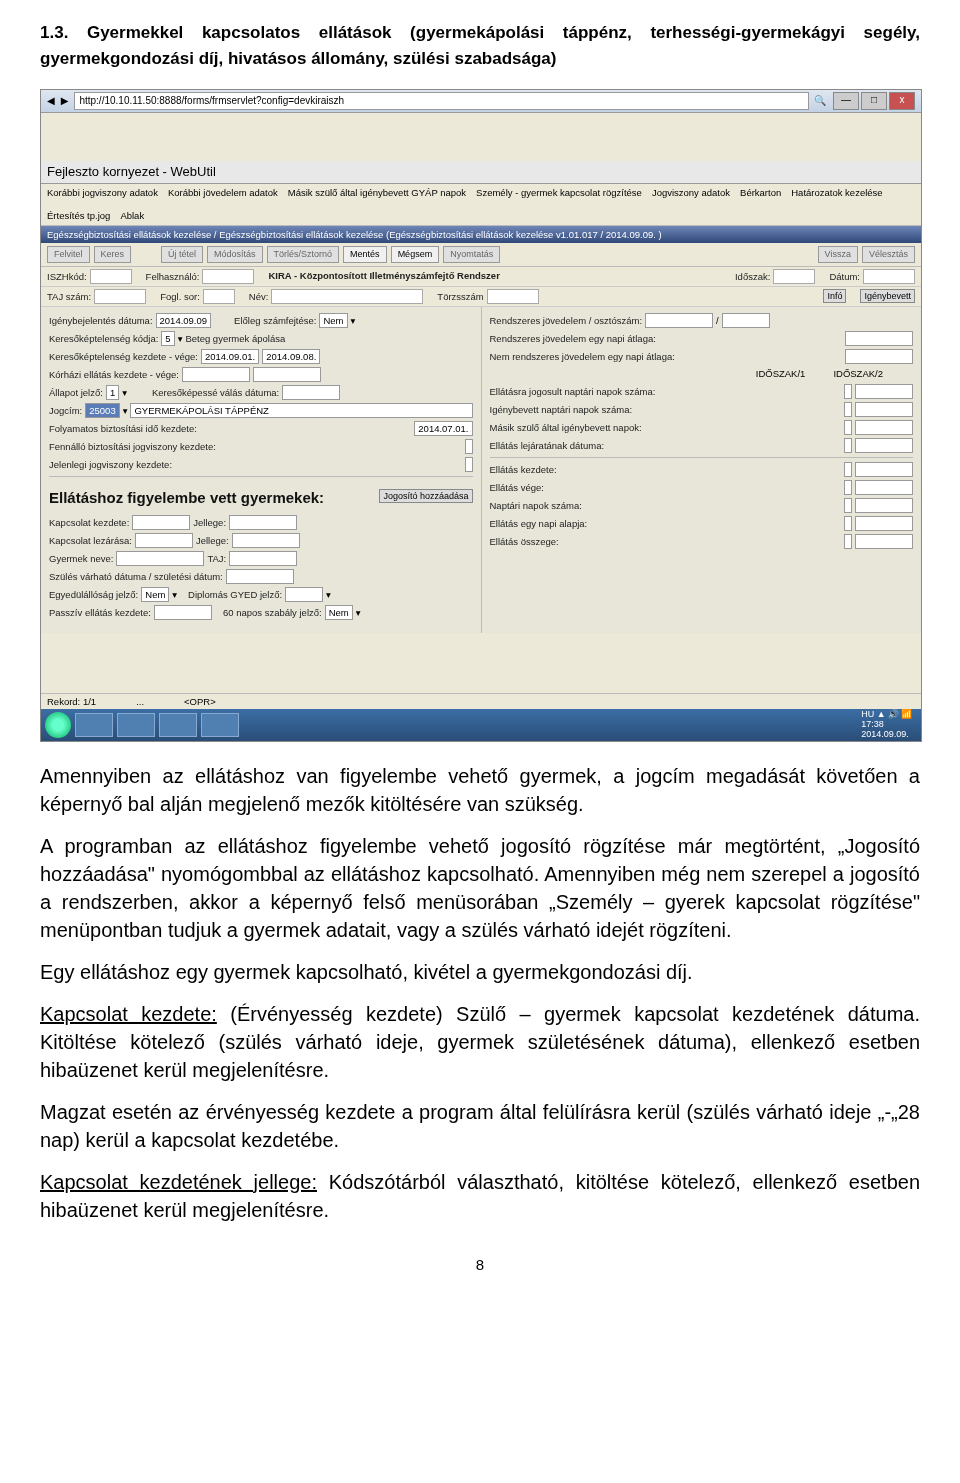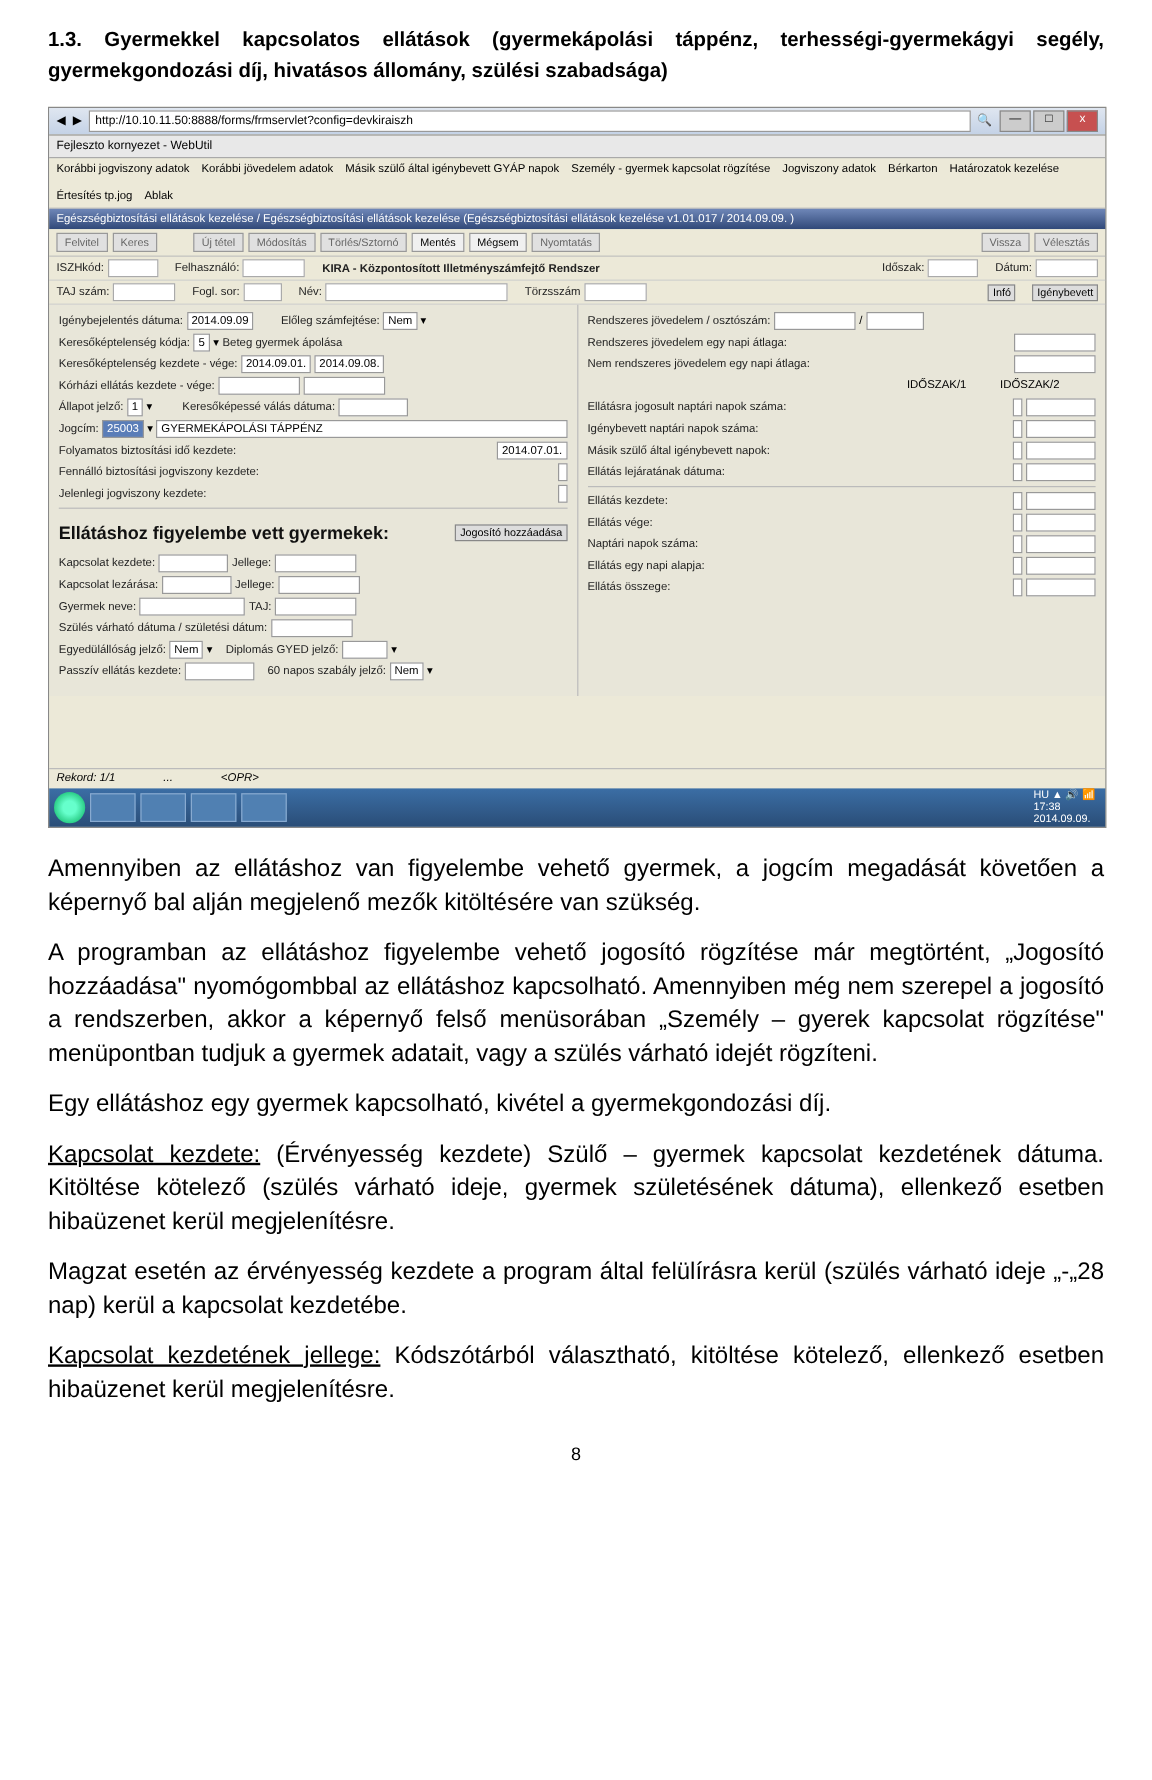--- a/index.html
+++ b/index.html
@@ -33,21 +33,21 @@
     display: flex;
     align-items: center;
     gap: 6px;
     font-size: 10px;
     position: relative;
   }
   .win-btns { margin-left: auto; display: flex; gap: 2px; }
   .win-btn { width: 24px; height: 16px; background: #ccc; border: 1px solid #888; display: inline-block; text-align: center; font-size: 10px; line-height: 14px; }
   .win-close { background: #c75050; color: #fff; }
   .addr-bar { background: #fff; border: 1px solid #999; flex: 1; padding: 1px 4px; font-size: 10px; }
-  .tab-strip { background: #e8e8e8; border-bottom: 1px solid #999; padding: 2px 6px; font-size: 10px; display:flex; align-items:center; gap:6px;}
+  .tab-strip { background: #e8e8e8; border-bottom: 1px solid #999; padding: 2px 6px; font-size: 13px; display:flex; align-items:center; gap:6px;margin-top:48px;}
   .form-menubar {
     background: #ece9d8;
     border-bottom: 1px solid #bbb;
     padding: 2px 6px;
     font-size: 9.5px;
     display: flex;
     gap: 10px;
     flex-wrap: wrap;
   }
   .title-strip {
@@ -72,42 +72,42 @@
     color: #666;
   }
   .tb-btn.active { color: #000; background: #f0f0f0; }
   .info-row {
     background: #ece9d8;
     padding: 2px 6px;
     font-size: 9.5px;
     display: flex;
     gap: 14px;
     border-bottom: 1px solid #ccc;
-    align-items: flex-end;
+    align-items: flex-start;
   }
   .info-row .field { display:flex; gap:3px; align-items:center; }
   .info-row .inp { background:#fff; border:1px solid #aaa; height:13px; display:inline-block; }
   .form-body {
     display: flex;
     background: #e8e6d9;
     font-size: 9.5px;
   }
   .col {
     padding: 6px 8px 10px 8px;
     flex: 1;
   }
   .col.left { border-right: 1px solid #bbb; }
   .frow { display: flex; align-items: center; margin-bottom: 3px; gap: 3px; min-height: 15px;}
   .lbl { color: #222; }
   .val { background: #fff; border: 1px solid #999; padding: 0 3px; display:inline-block; min-height:13px; line-height:13px;}
   .small-btn { border:1px solid #888; background:#ddd; padding:0 3px; font-size:9px; }
   .col-header-row { display:flex; justify-content:flex-end; gap:28px; padding-right:30px; font-size:9.5px; margin-bottom:4px;}
   .group-hdr { font-weight: bold; font-size: 15px; margin: 6px 0 4px 0; color:#111;}
   .divider { border-top:1px solid #bbb; margin:4px 0; }
-  .status-bar { background:#ece9d8; border-top:1px solid #bbb; padding:1px 6px; font-size:9.5px; display:flex; gap:40px;font-style:italic;}
+  .status-bar { background:#ece9d8; border-top:1px solid #bbb; padding:1px 6px; font-size:9.5px; display:flex; gap:40px;}
   .taskbar {
     background: linear-gradient(#3b6ea5, #2a4d77);
     display: flex;
     align-items: center;
     padding: 2px 4px;
     gap: 4px;
     height: 28px;
   }
   .start-orb { width: 26px; height: 26px; border-radius: 50%; background: radial-gradient(#6fc 30%, #0a5); }
   .task-btn { width: 36px; height: 22px; background: #5080b2; border: 1px solid #88aad0; }

